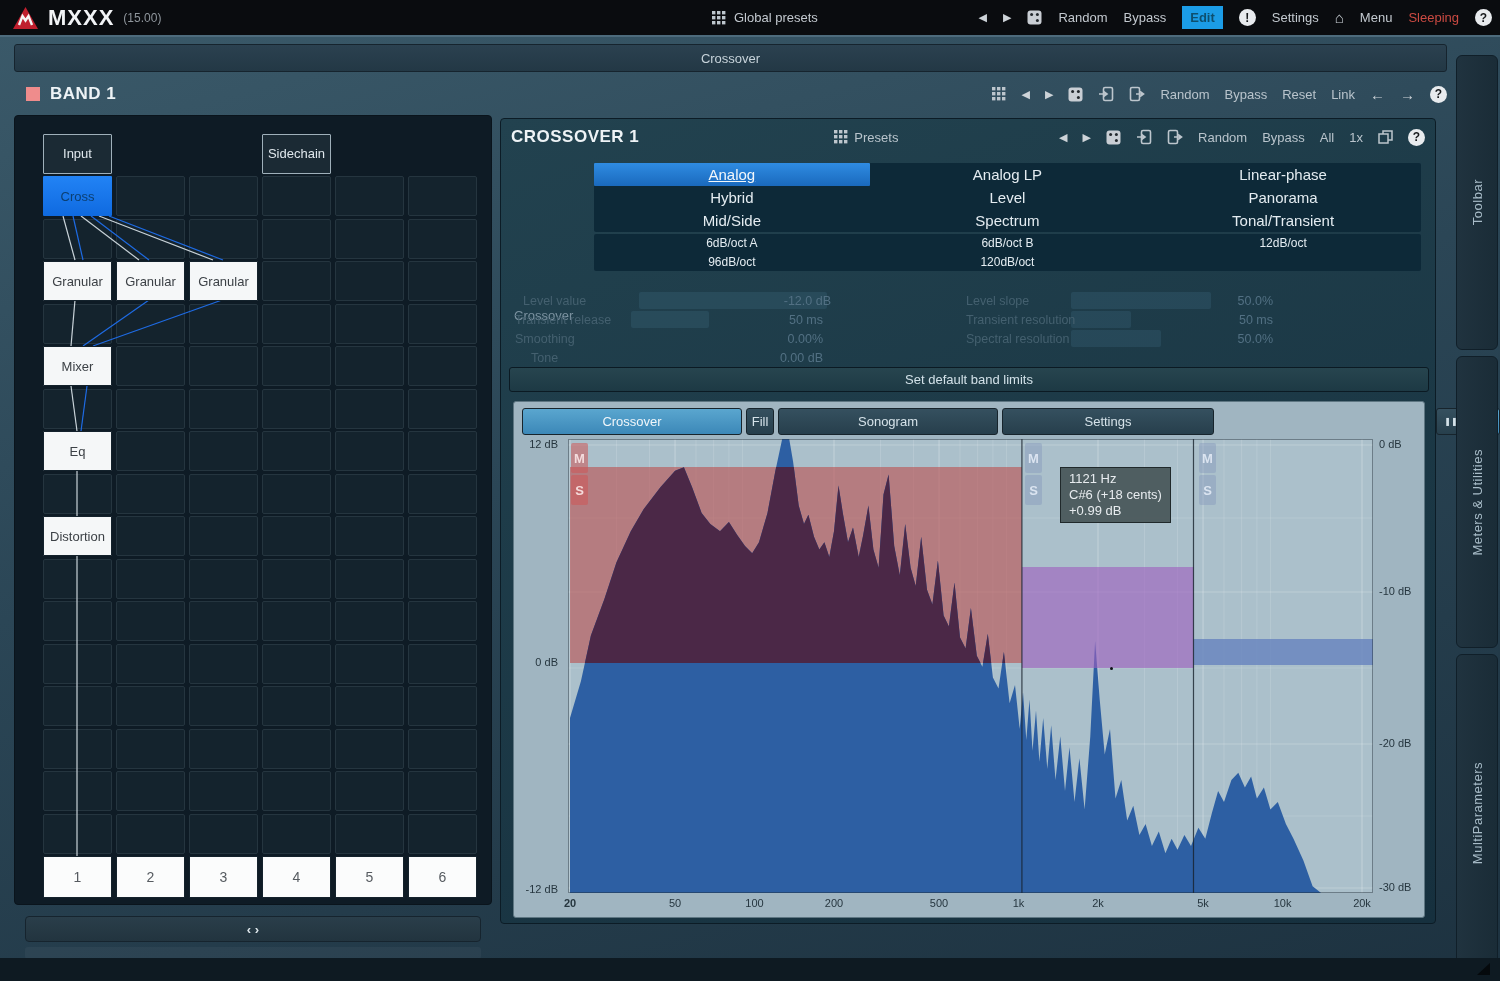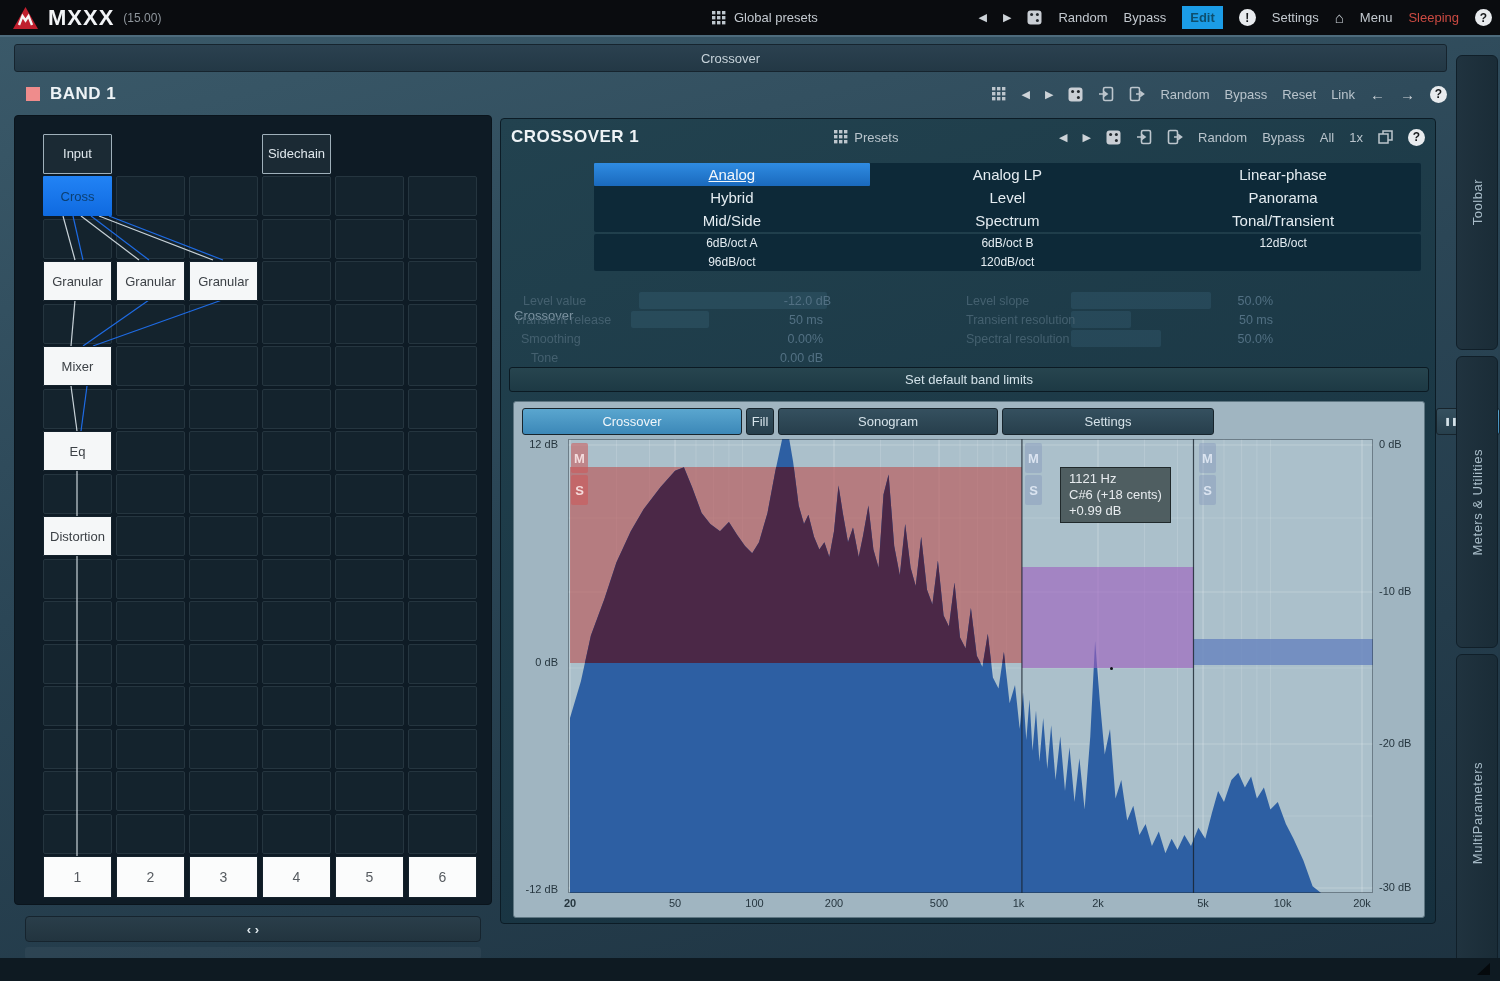--- a/index.html
+++ b/index.html
@@ -445,21 +445,21 @@
         <div class="param-track" style="left: 122px; width: 188px;"></div>
         <span class="param-label" style="left: 6px;">Level value</span>
         <span class="param-value" style="left: 0px; width: 314px;">-12.0 dB</span>
       </div>
       <div class="param-row" style="left: 8px; top: 19px; width: 440px;">
         <div class="param-track" style="left: 122px; width: 78px;"></div>
         <span class="param-label" style="left: 6px;">Transient release</span>
         <span class="param-value" style="left: 0px; width: 314px;">50 ms</span>
       </div>
       <div class="param-row" style="left: 8px; top: 38px; width: 440px;">
-        <span class="param-label" style="left: 12px;">Smoothing</span>
+        <span class="param-label" style="left: 6px;">Smoothing</span>
         <span class="param-value" style="left: 0px; width: 314px;">0.00%</span>
       </div>
       <div class="param-row" style="left: 8px; top: 57px; width: 440px;">
         <span class="param-label" style="left: 22px;">Tone</span>
         <span class="param-value" style="left: 0px; width: 314px;">0.00 dB</span>
       </div>
       <div class="param-row" style="left: 452px; top: 0px; width: 440px;">
         <div class="param-track" style="left: 118px; width: 140px;"></div>
         <span class="param-label" style="left: 13px;">Level slope</span>
         <span class="param-value" style="left: 0px; width: 320px;">50.0%</span>

